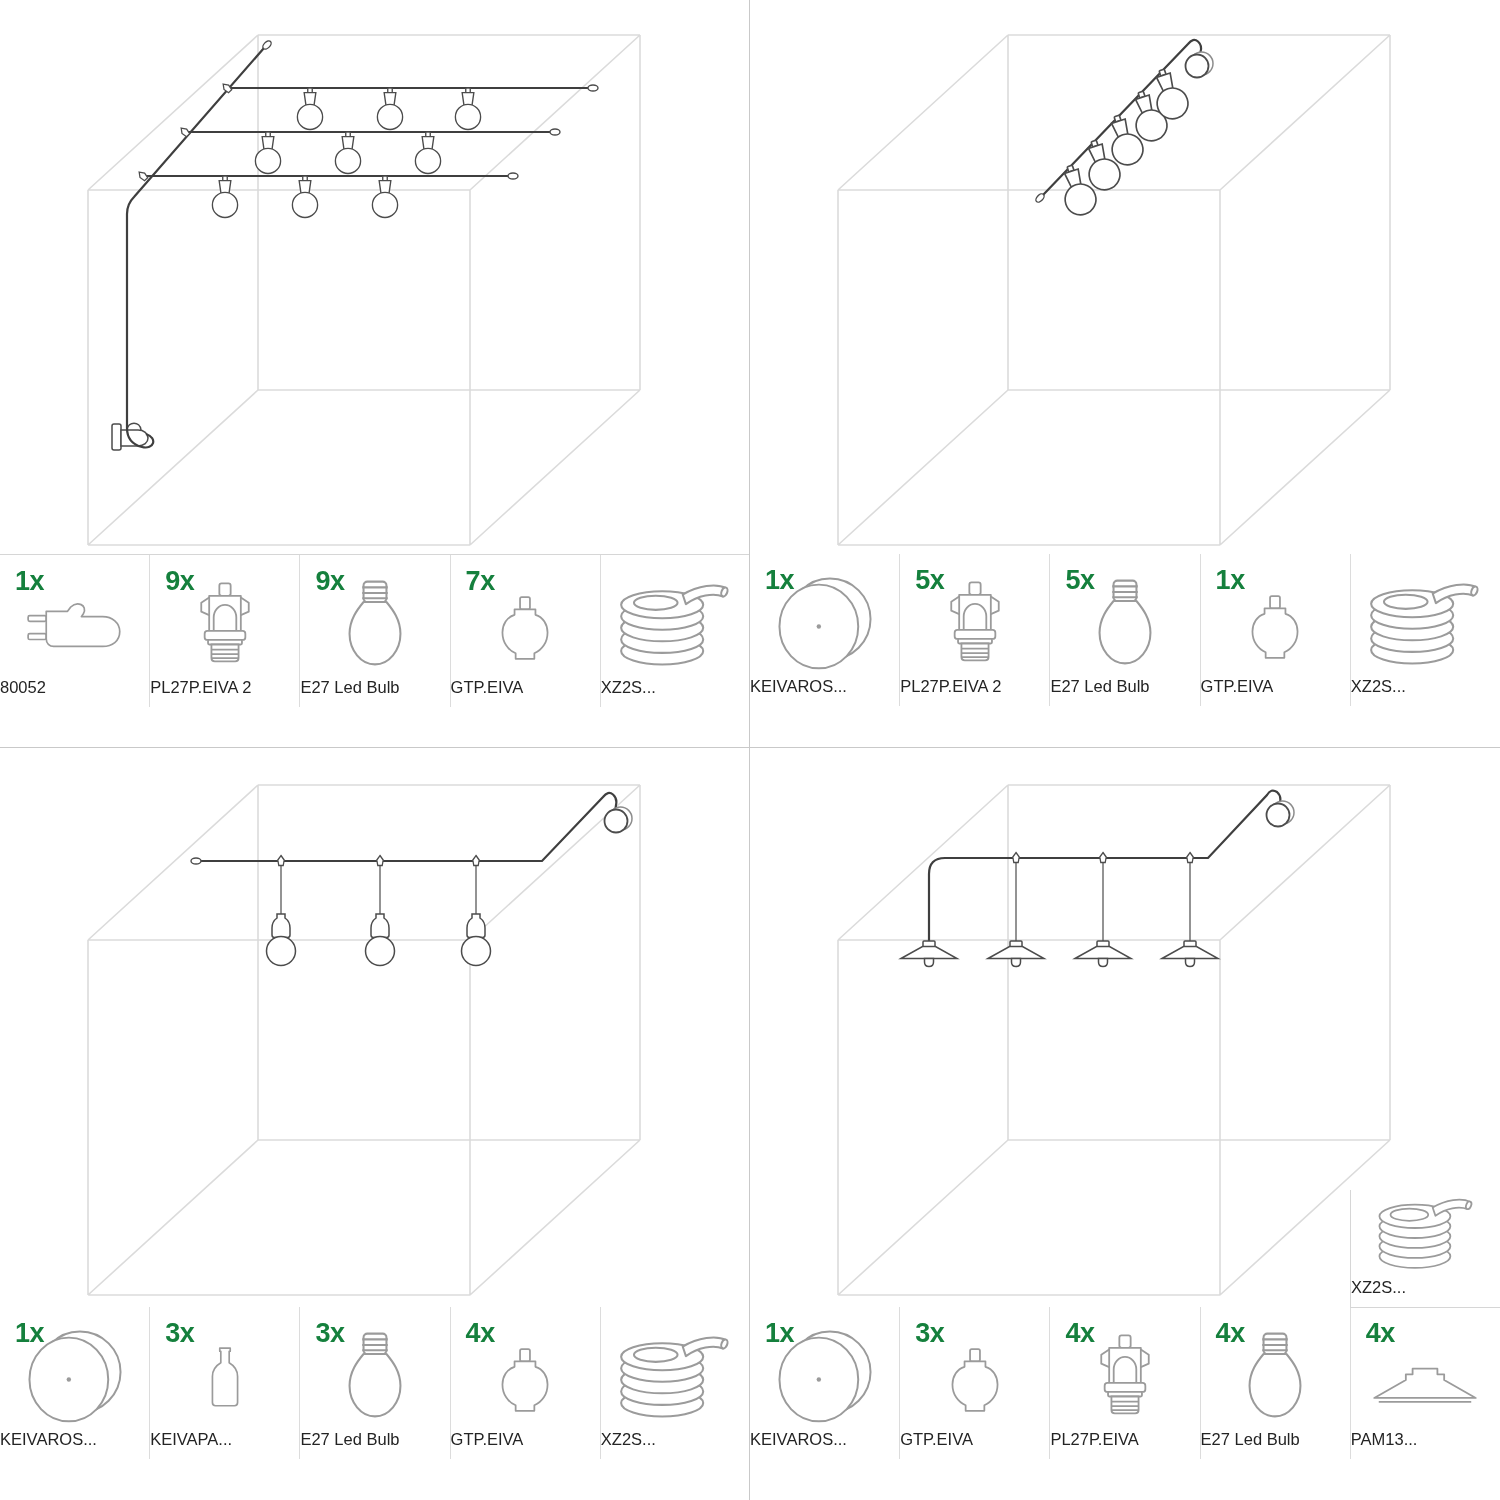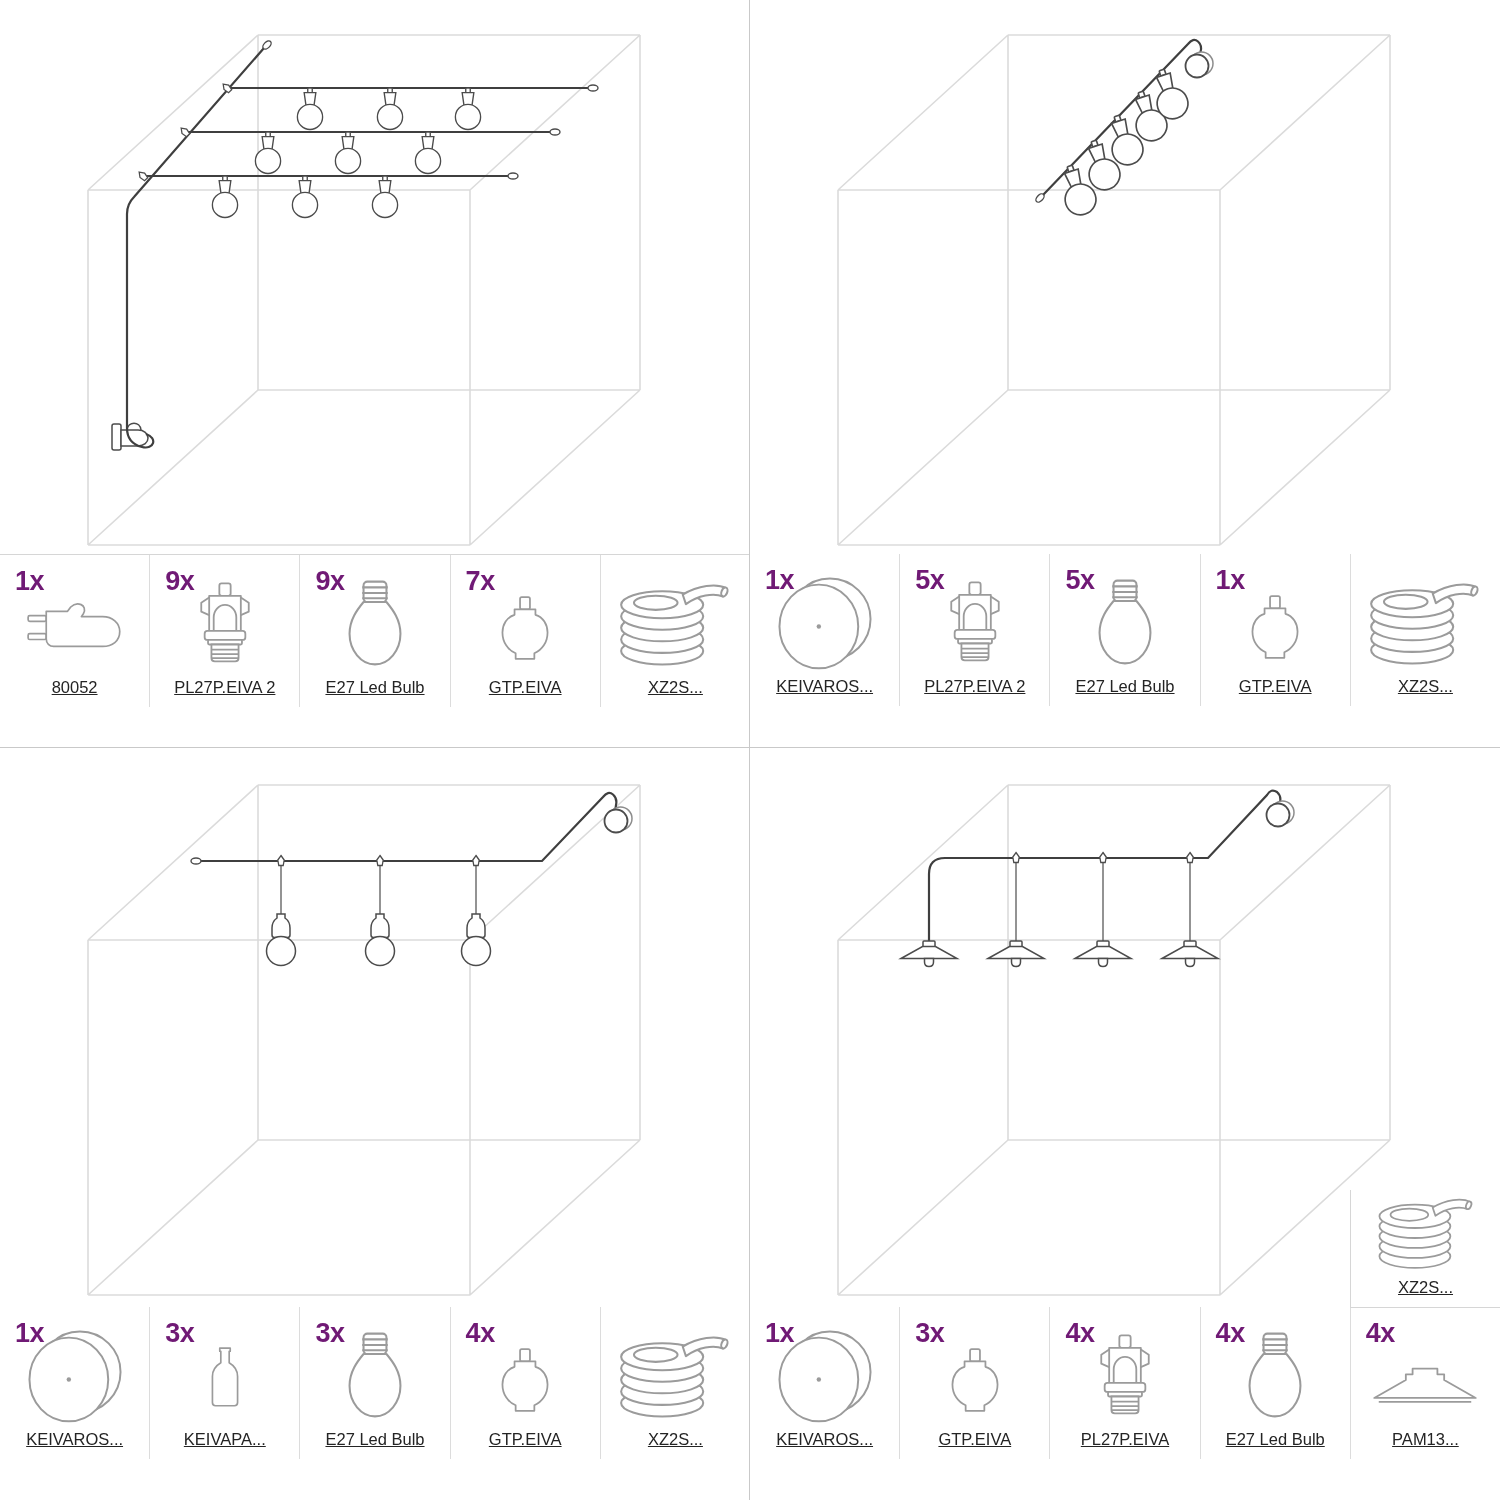--- a/index.html
+++ b/index.html
@@ -6,22 +6,22 @@
   body{width:1500px;height:1500px;position:relative;font-family:"Liberation Sans", sans-serif;overflow:hidden;}
   .quad{position:absolute;width:750px;height:750px;}
   #q1{left:0;top:0} #q2{left:750px;top:0} #q3{left:0;top:750px} #q4{left:750px;top:750px}
   .strip{position:absolute;width:750px;height:152px;background:#fff;display:flex;}
   #strip1{left:0;top:554px;border-top:1.5px solid #d6d6d6;}
   #strip2{left:750px;top:554px;}
   #strip3{left:0;top:1307px;}
   #strip4{left:750px;top:1307px;}
   .cell{position:relative;width:150px;height:152px;background:#fff;}
   .cell + .cell{border-left:1.5px solid #dcdcdc;}
-  .qty{position:absolute;top:11px;left:15px;font-size:27px;font-weight:700;color:#701a75;letter-spacing:-0.5px;}
-  .code{position:absolute;top:123px;left:0;width:100%;text-align:center;font-size:16.5px;color:#242424;text-decoration:underline;}
+  .qty{position:absolute;top:11px;left:15px;font-size:27px;font-weight:700;color:#15803d;letter-spacing:-0.5px;}
+  .code{position:absolute;top:123px;left:0;width:100%;font-size:16.5px;color:#242424;}
   .icon{position:absolute;left:50%;transform:translateX(-50%);}
   .icon svg{display:block;width:100%;height:100%;}
   .ic-plug  {top:42px;width:98px;height:52px;}
   .ic-socket{top:24px;width:52px;height:88px;}
   .ic-bulb  {top:24px;width:56px;height:88px;}
   .ic-gtp   {top:40px;width:52px;height:66px;}
   .ic-coil  {top:24px;width:118px;height:90px;}
   .ic-rose  {top:22px;width:96px;height:96px;}
   .ic-bottle{top:38px;width:36px;height:66px;}
   .ic-shade {top:56px;width:106px;height:44px;}

